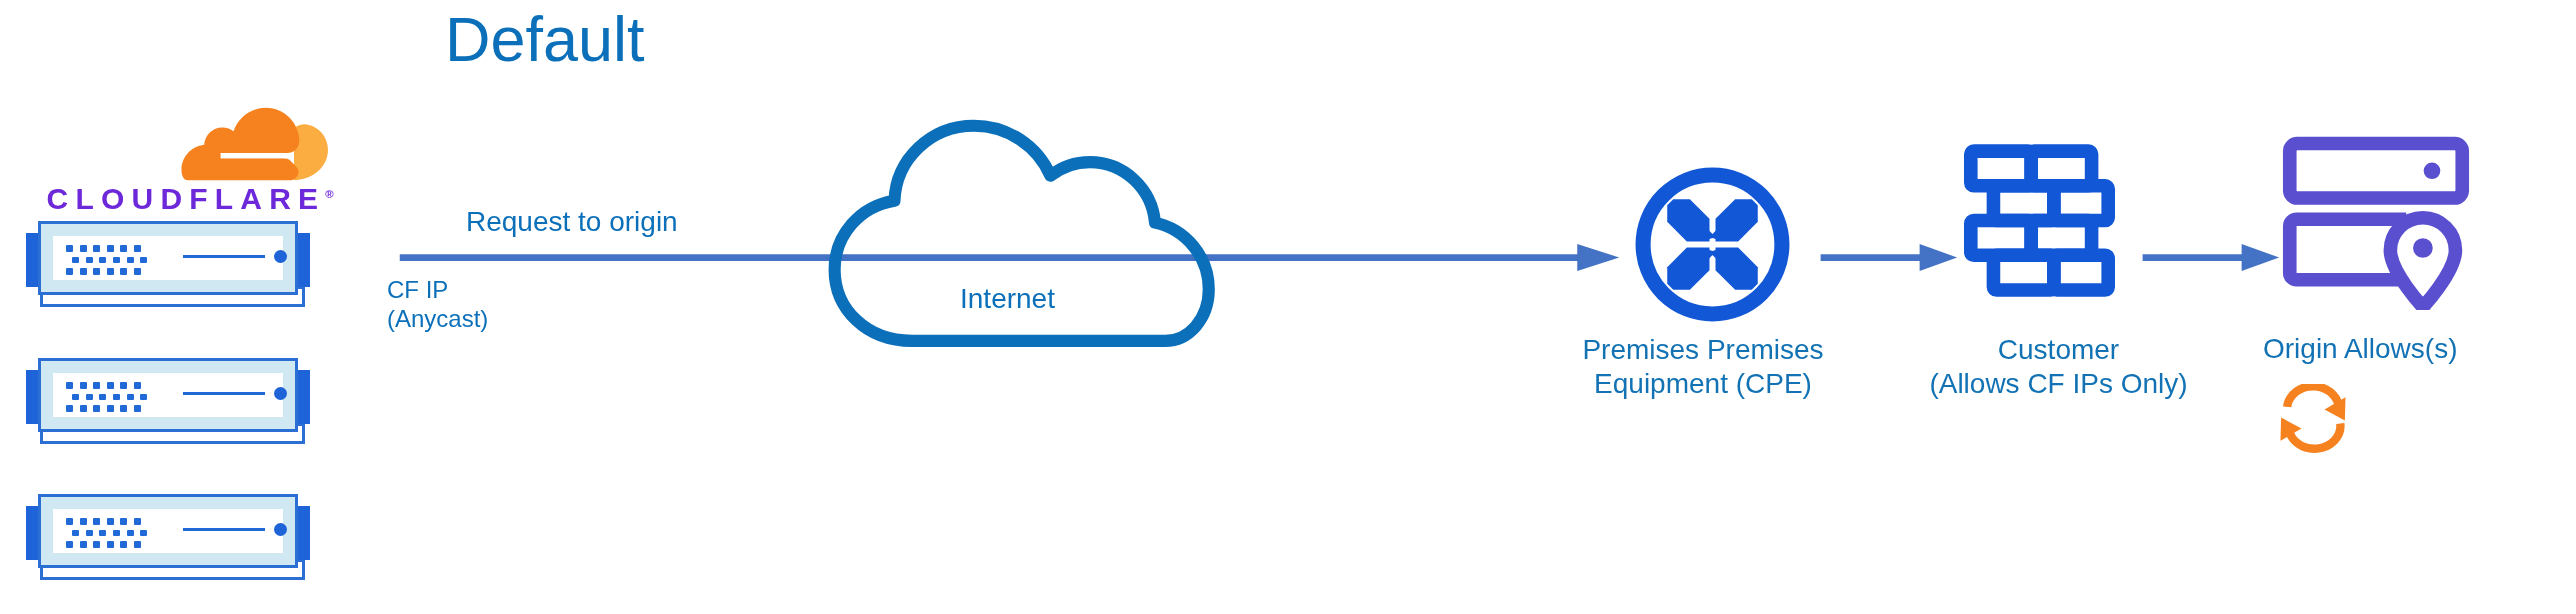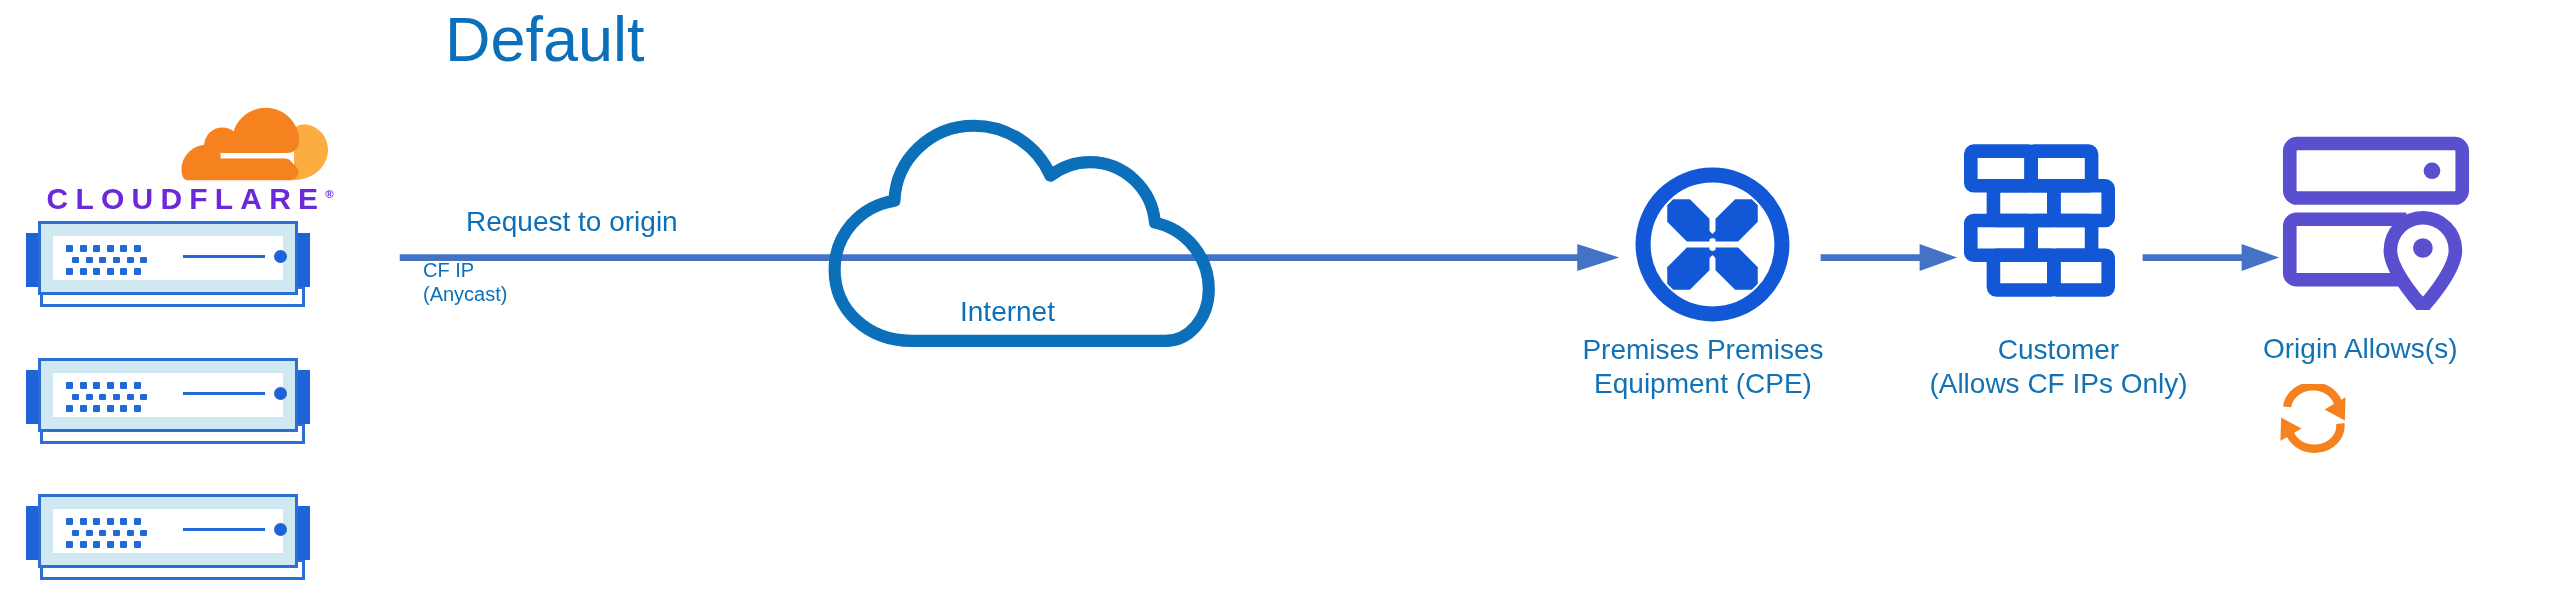--- a/index.html
+++ b/index.html
@@ -141,29 +141,28 @@
   
   #label-request {
     left: 466px;
     top: 206px;
     font-size: 28px;
     color: #0b70b9;
     white-space: nowrap;
   }
   #label-cfip {
     left: 387px;
-    top: 258px;
-    font-size: 20px;
+    top: 275px;
+    font-size: 24px;
     color: #0b70b9;
     line-height: 1.22;
-    margin-left: 36px;
   }
   #label-internet {
     left: 960px;
-    top: 296px;
+    top: 283px;
     font-size: 28px;
     color: #0b70b9;
     white-space: nowrap;
   }
   #label-cpe {
     left: 1544px;
     top: 333px;
     width: 318px;
     text-align: center;
     font-size: 28px;

